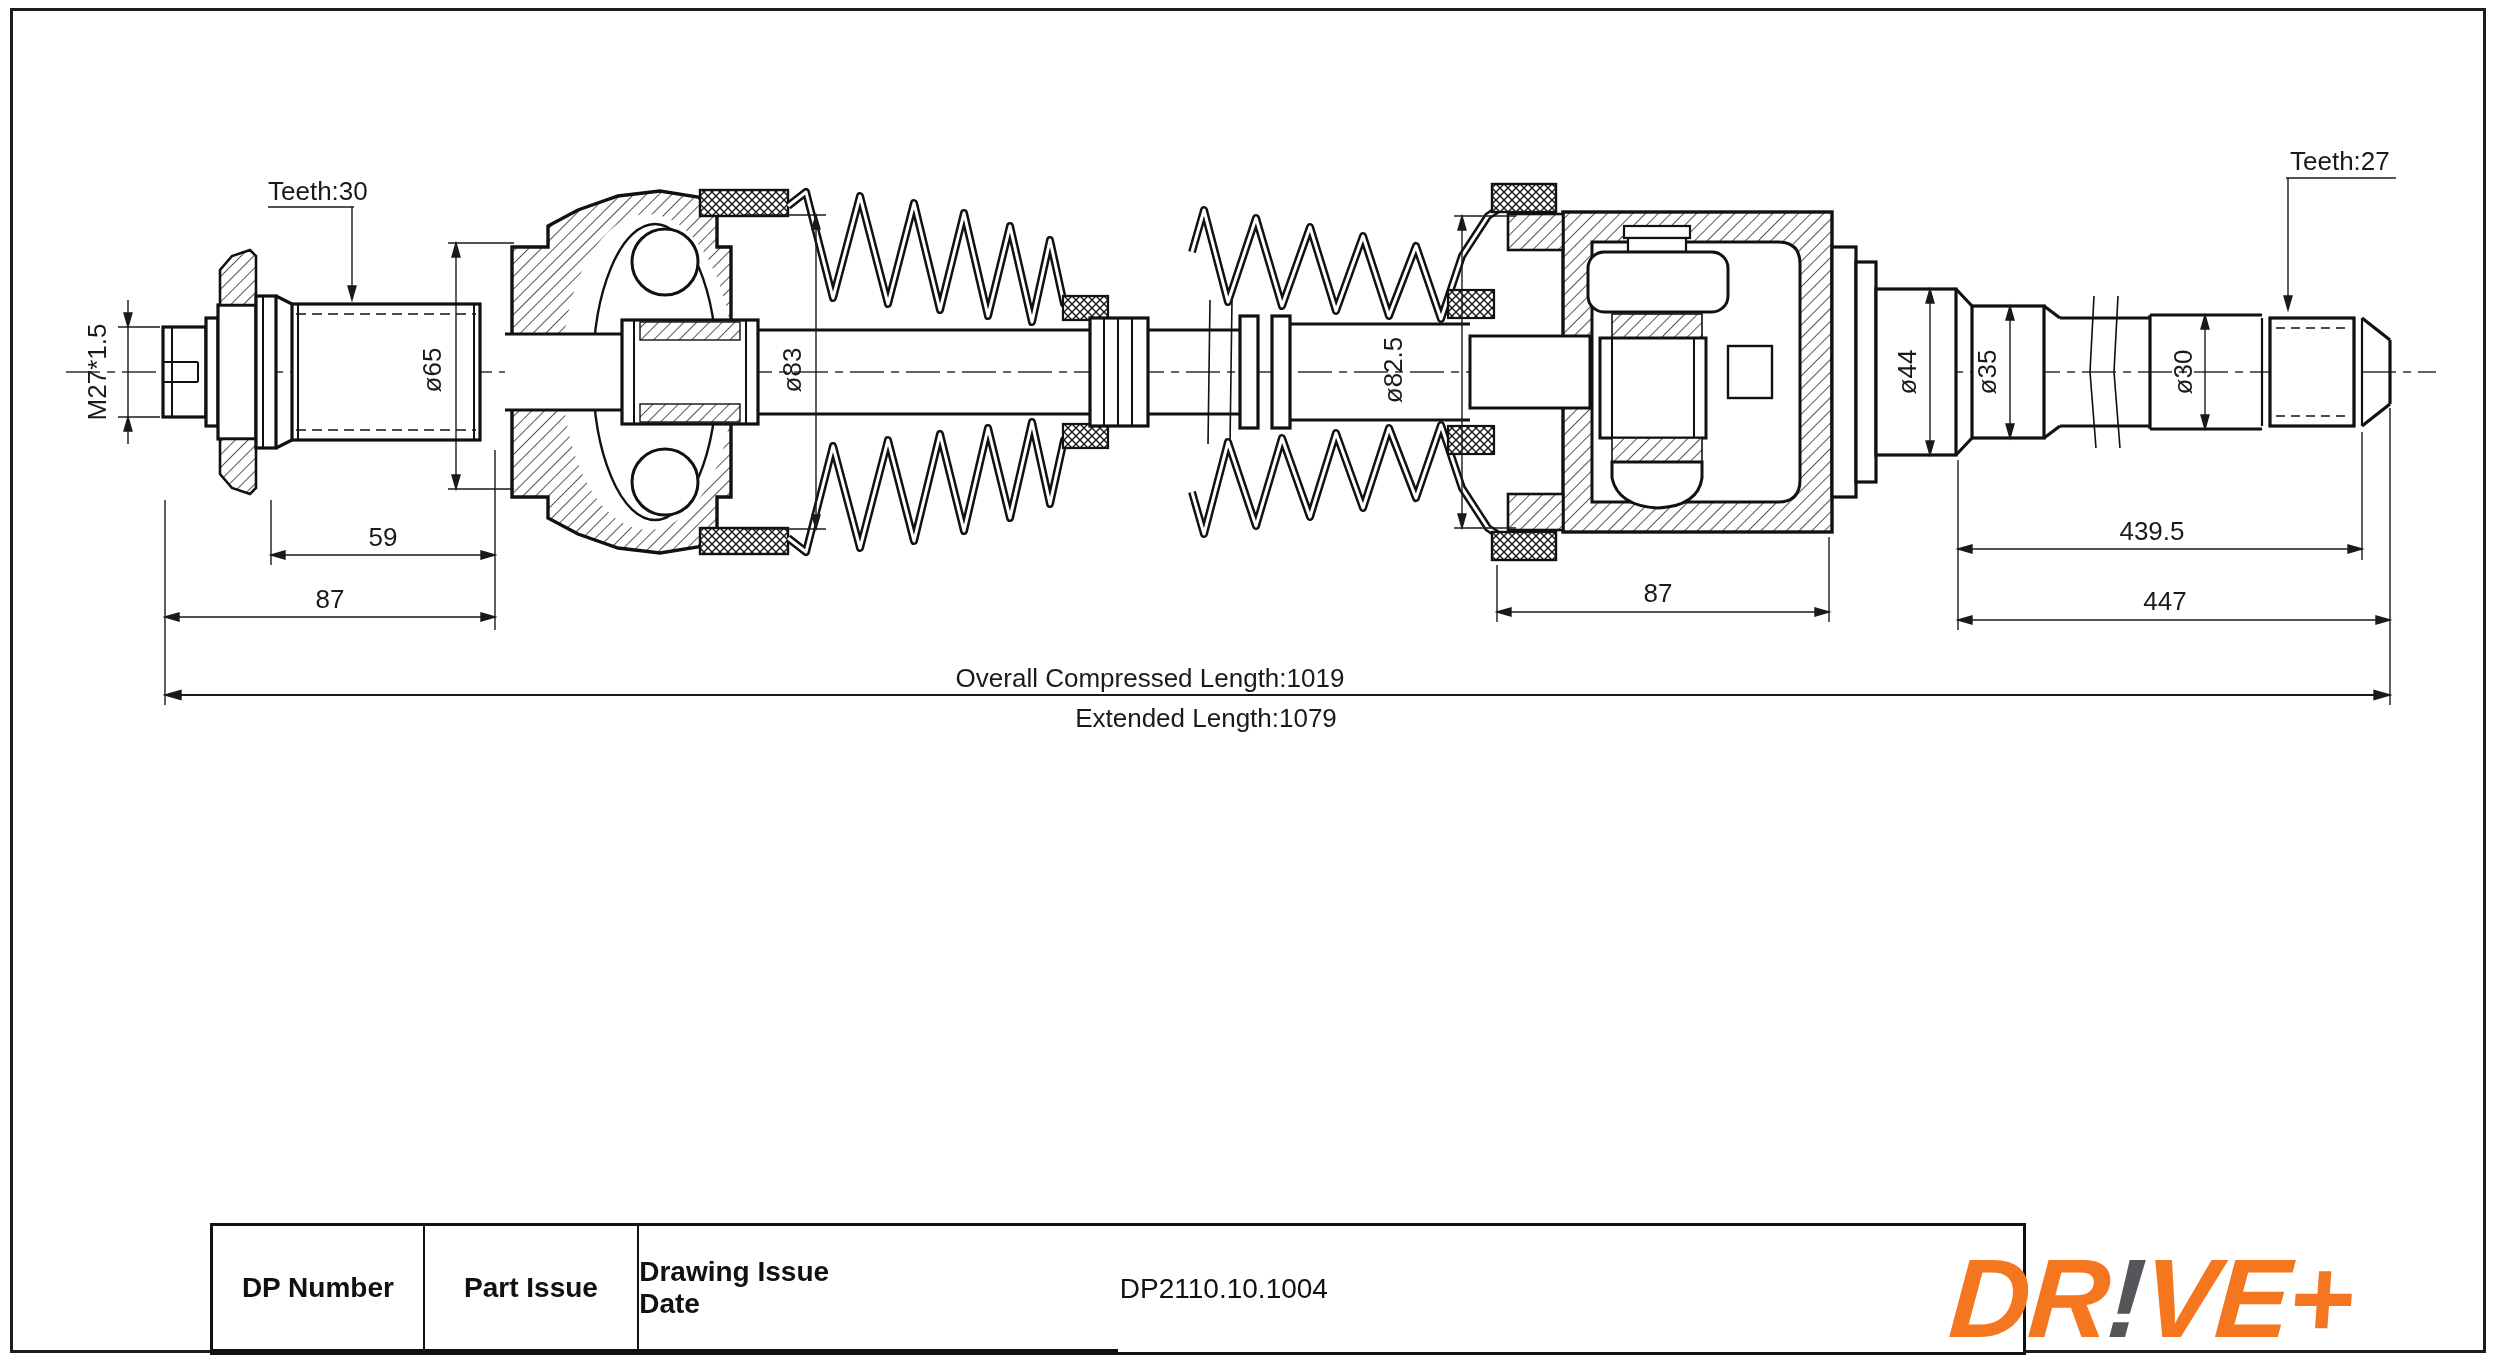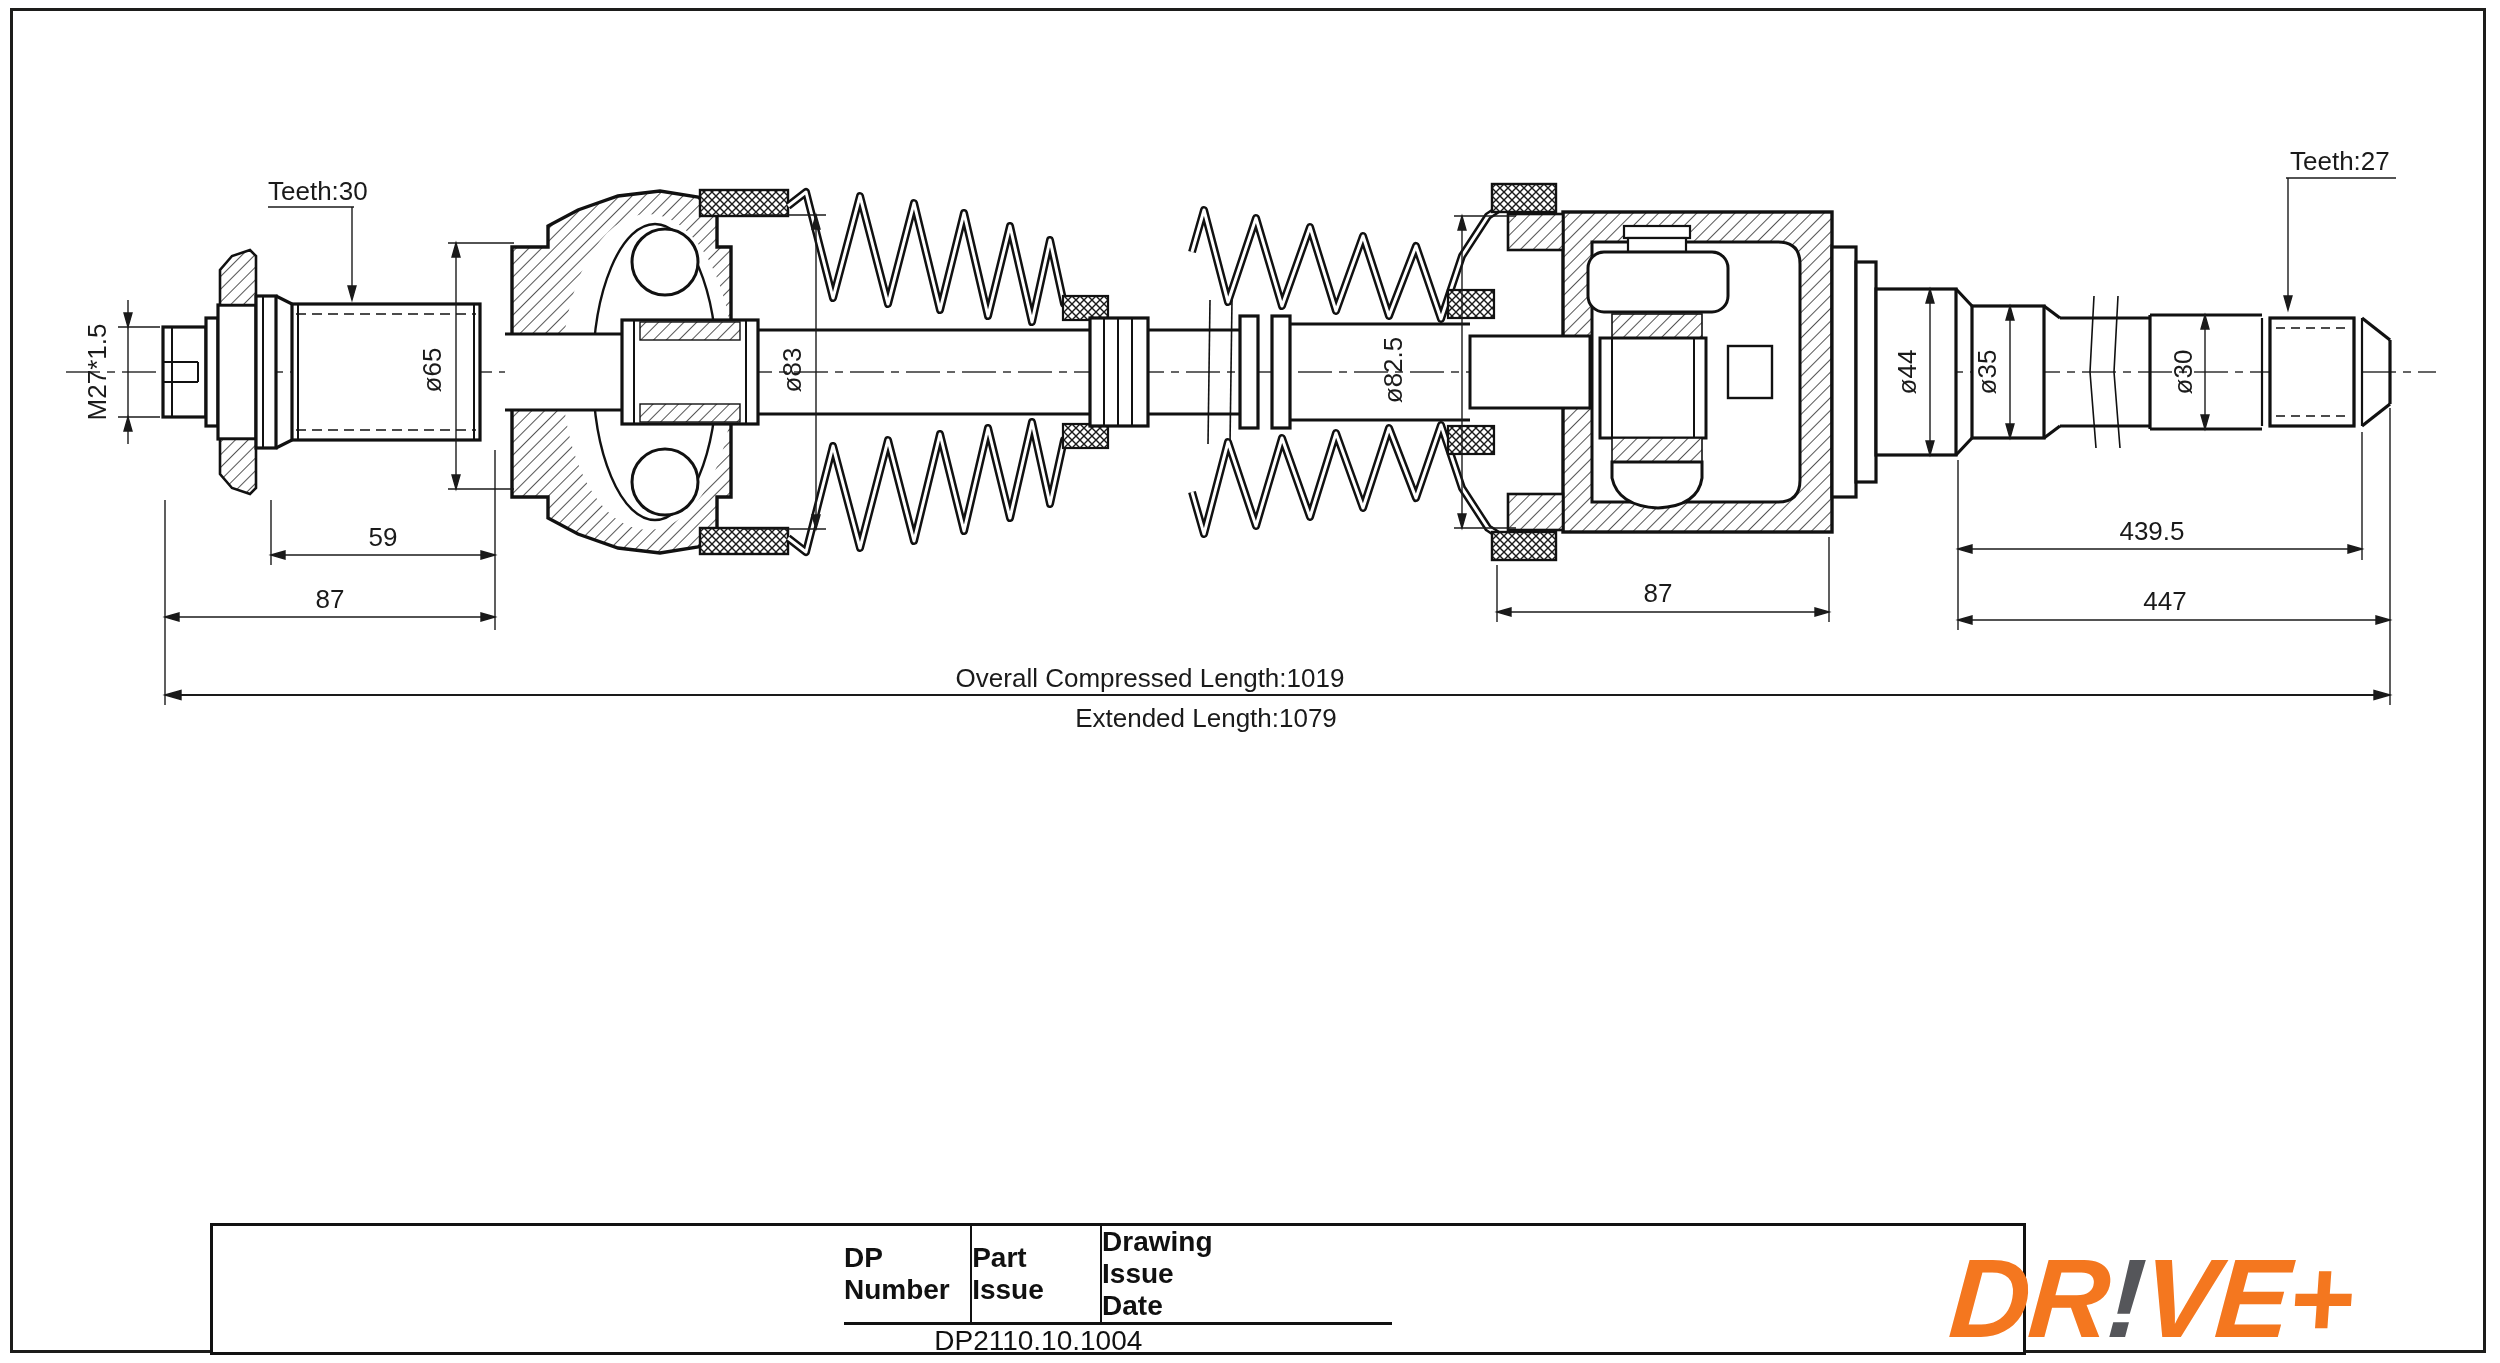--- a/index.html
+++ b/index.html
@@ -9,23 +9,22 @@
   }
   #frame{
     position:absolute;left:10px;top:8px;width:2476px;height:1345px;
     border:3px solid #1d1d1b;box-sizing:border-box;pointer-events:none;
   }
   svg text{fill:#1a1a1a;}
   .dimtxt{font-size:26px;letter-spacing:0px;}
   
   #titleblock{
     position:absolute;left:210px;top:1223px;width:1816px;height:132px;
-    border:3px solid #111;box-sizing:border-box;display:flex;flex-direction:column;
+    border:3px solid #111;box-sizing:border-box;display:flex;
     background:#fff;
-    align-items:center;
   }
   .tb-row{display:flex;flex:1;}
   .tb-row.header{border-bottom:3px solid #111;font-weight:bold;}
   .tb-cell{
     display:flex;align-items:center;justify-content:center;
     font-size:28px;color:#111;border-right:2.5px solid #111;box-sizing:border-box;
   }
   .tb-cell:last-child{border-right:none;}
   .tb-c0{width:23.4%;}
   .tb-c1{width:23.7%;}

